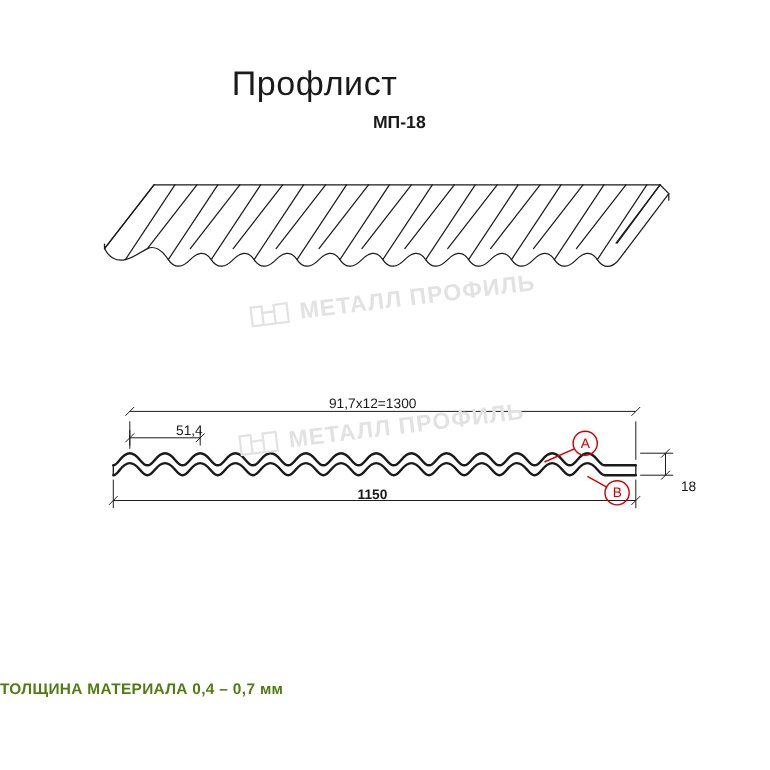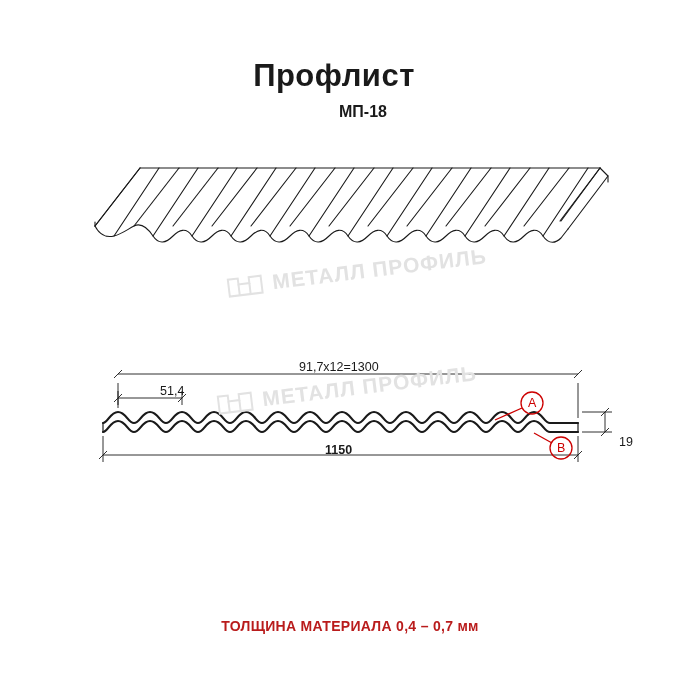--- a/index.html
+++ b/index.html
@@ -20,46 +20,45 @@
     width: 700px;
     height: 700px;
   }
   .title {
     position: absolute;
     top: 58px;
     left: 0;
     width: 572px;
     text-align: center;
     font-size: 31px;
-    font-weight: bold;
+    font-weight: normal;
     letter-spacing: 0.5px;
     color: #1a1a1a;
-    padding-left: 48px;
   }
   .subtitle {
     position: absolute;
     top: 103px;
     left: 0;
     width: 700px;
     text-align: center;
     font-size: 16px;
     font-weight: bold;
     color: #1a1a1a;
     margin-left: 13px;
   }
   .footer-note {
     position: absolute;
     top: 618px;
     left: 0;
     width: 700px;
-    text-align: center;
+    text-align: left;
     font-size: 14px;
     font-weight: bold;
     letter-spacing: 0.3px;
-    color: #b91c1c;
+    color: #4d7c0f;
   }
   .drawing {
     position: absolute;
     top: 0;
     left: 0;
   }
   .wm {
     position: absolute;
     pointer-events: none;
     color: #e2e2e2;
@@ -252,21 +251,21 @@
       <circle cx="532" cy="403" r="11"></circle>
       <path d="M522,408 L495,420"></path>
       <circle cx="561" cy="448" r="11"></circle>
       <path d="M552,443 L534,433"></path>
     </g>
   </svg>
 
   <div class="dim-label" style="top:360px; left:299px;">91,7х12=1300</div>
   <div class="dim-label" style="top:384px; left:160px;">51,4</div>
   <div class="dim-label" style="top:443px; left:325px;font-weight:bold;">1150</div>
-  <div class="dim-label" style="top:435px; left:619px;">19</div>
+  <div class="dim-label" style="top:435px; left:619px;">18</div>
 
   <div class="balloon-label" style="top:396px; left:528px;">A</div>
   <div class="balloon-label" style="top:441px; left:557px;">B</div>
 
   <div class="wm wm-1">
     <span class="wmicon">
       <svg width="40" height="26" viewBox="0 0 40 26" fill="none" stroke="#e2e2e2" stroke-width="2">
         <path d="M3,23 L3,6 L13,6 L13,12 L24,12 L24,6 L36,6 L36,23 Z"></path>
         <path d="M13,12 L13,23"></path>
         <path d="M24,12 L24,23"></path>

